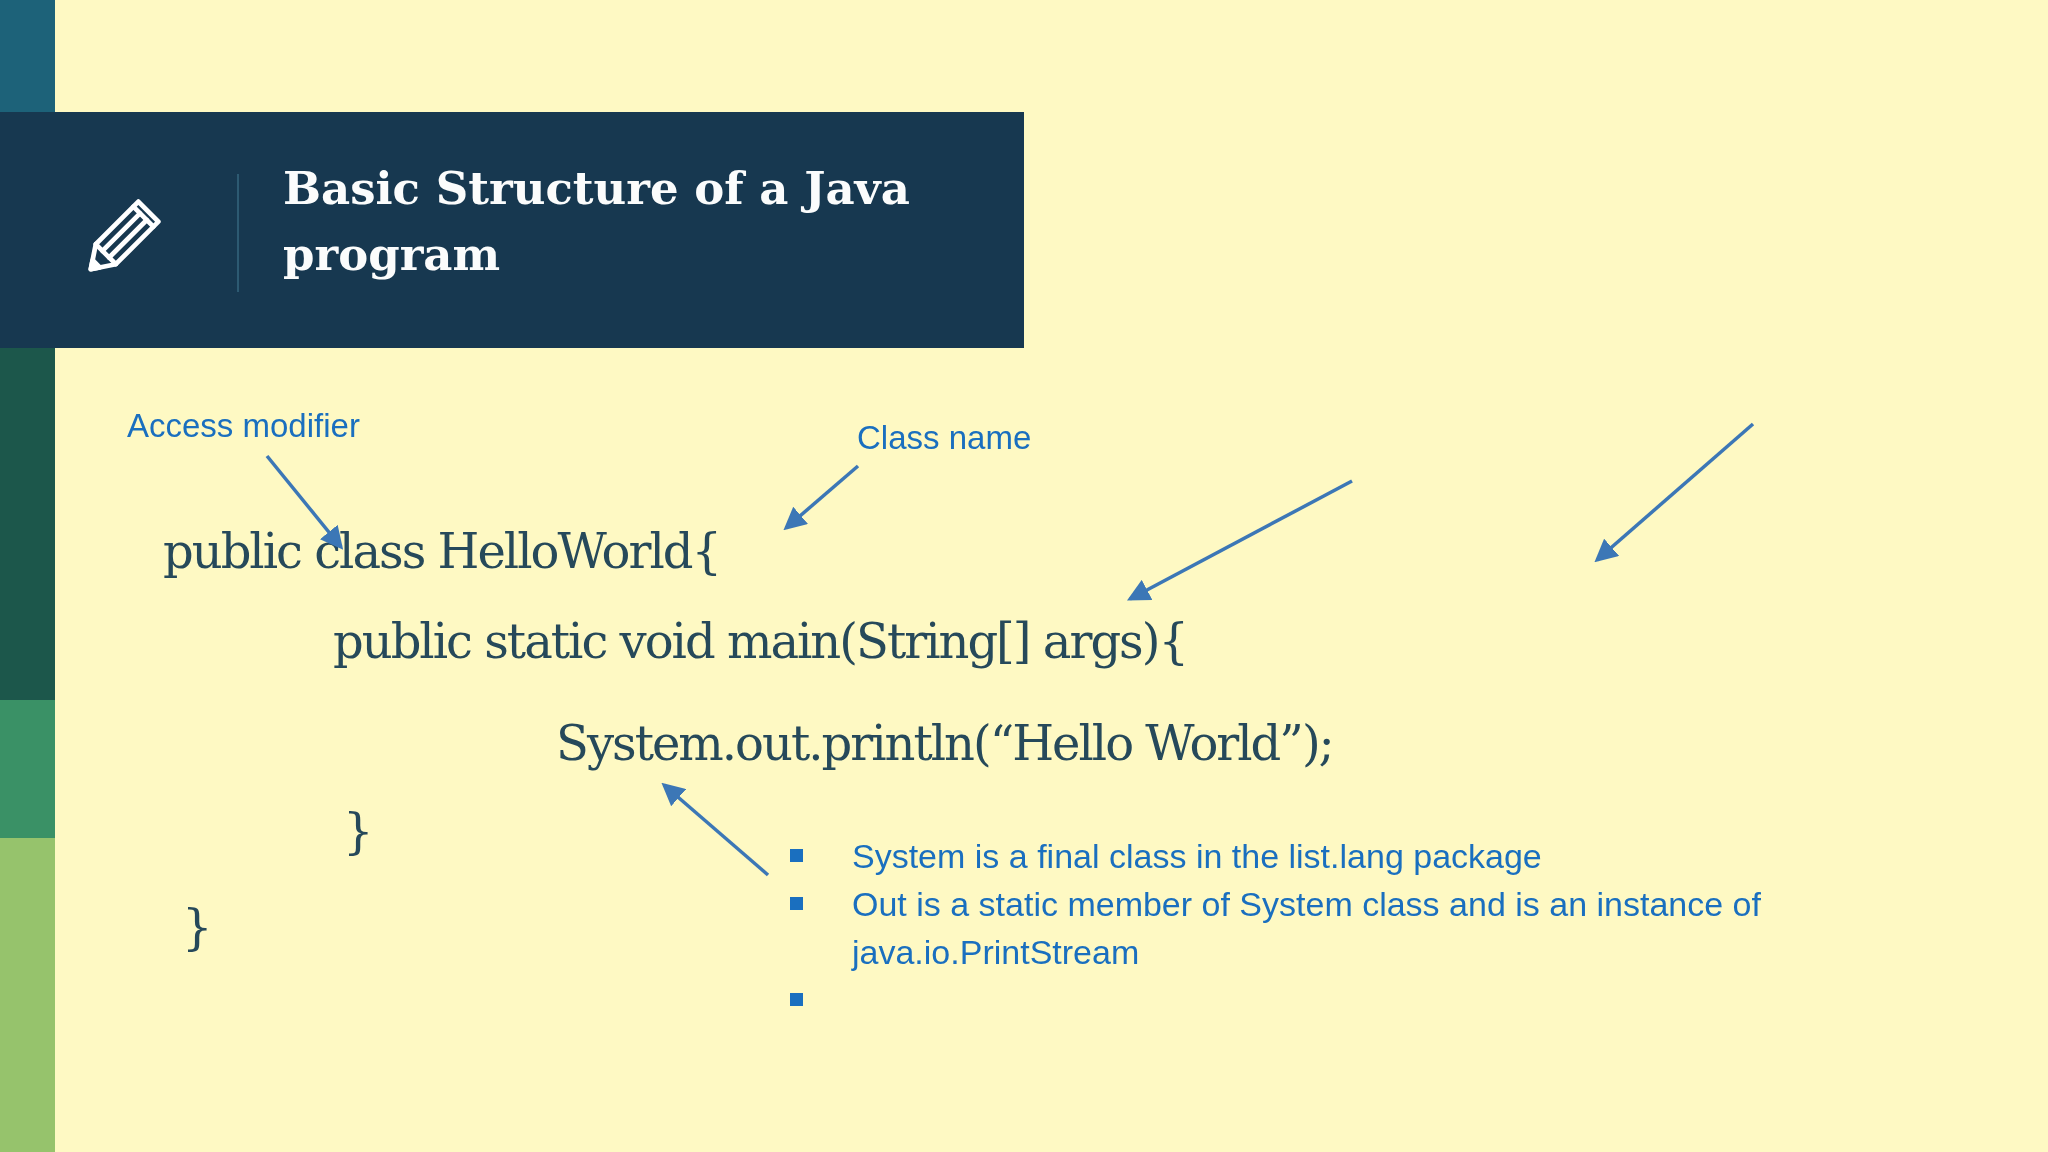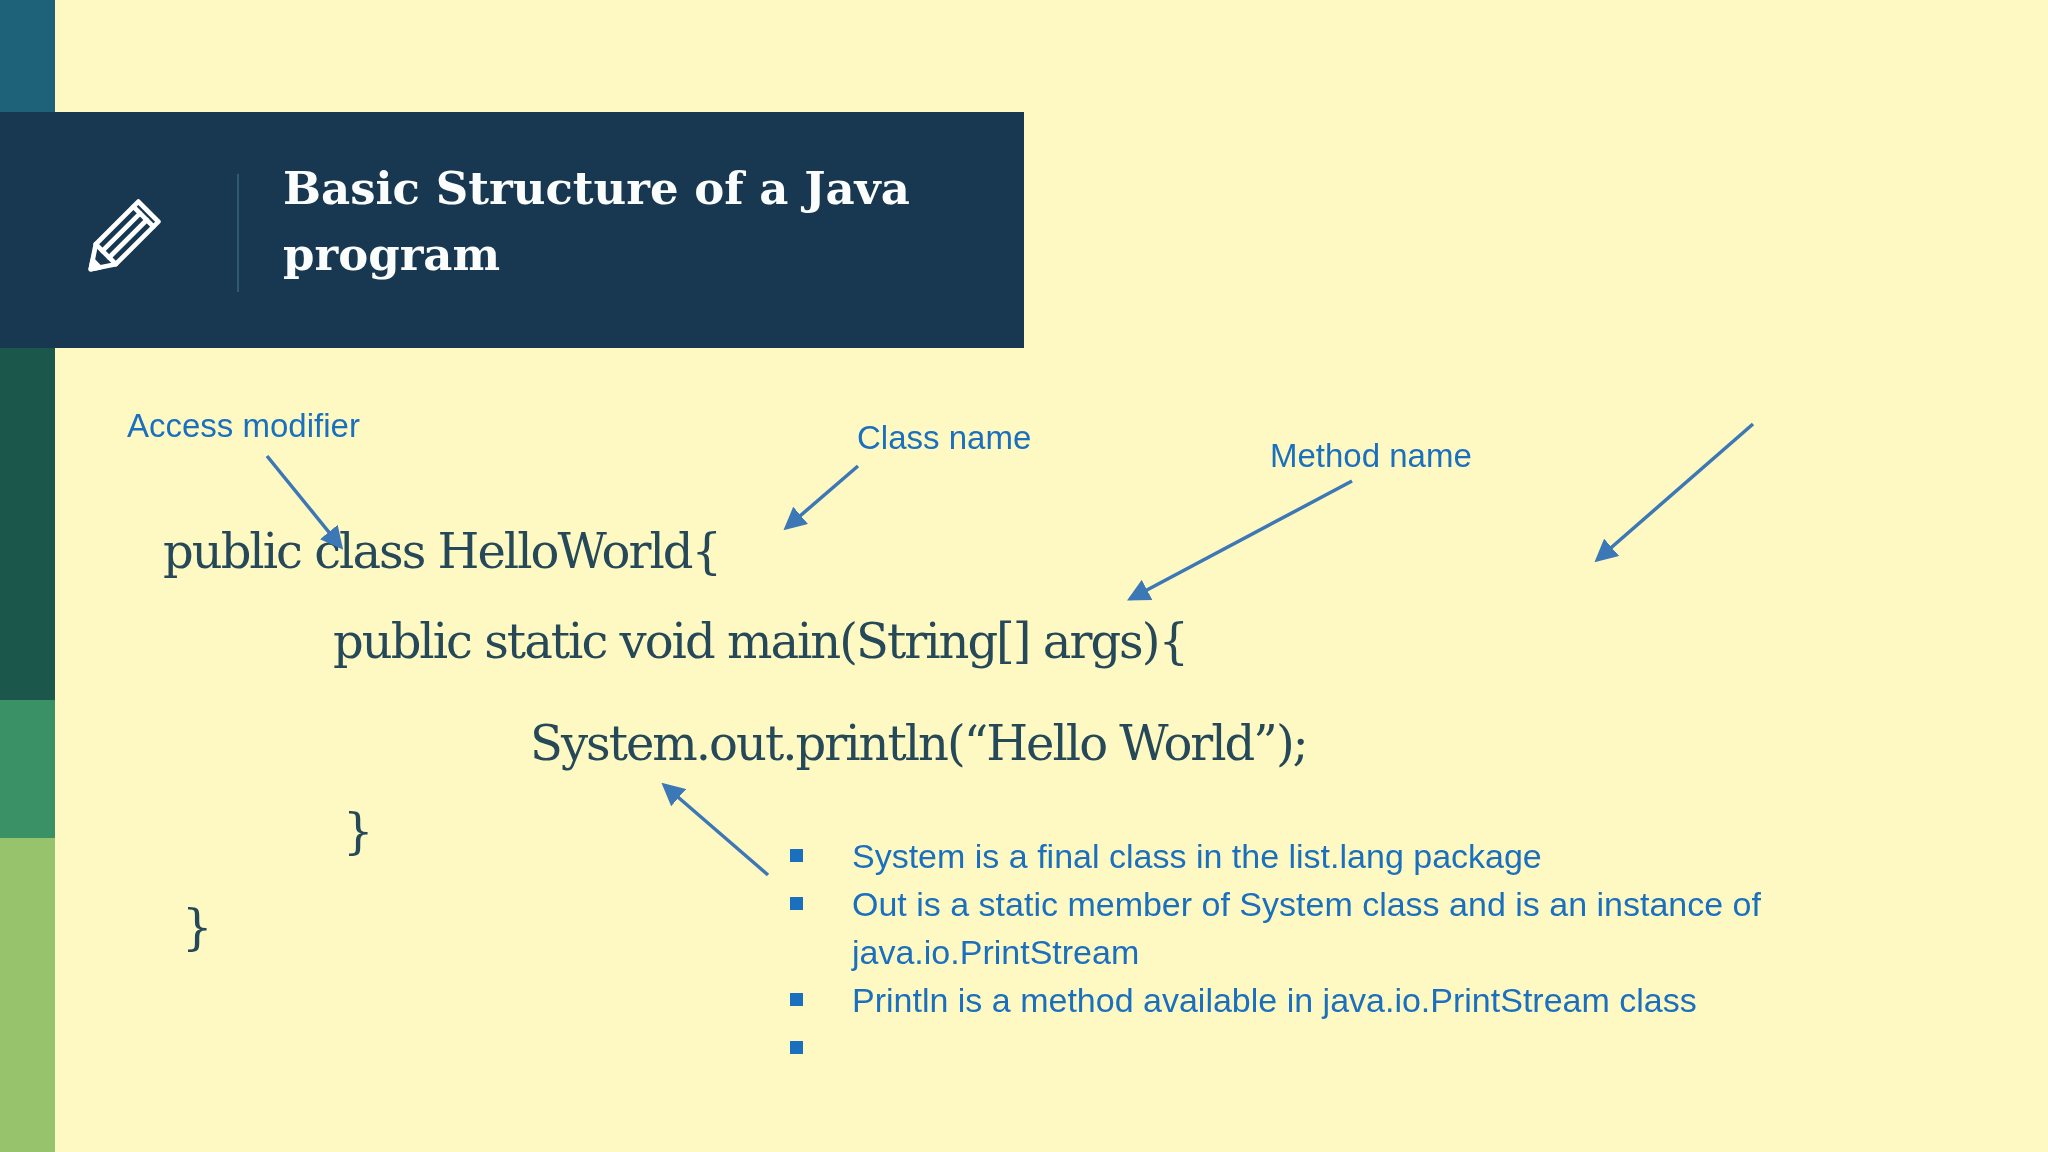--- a/index.html
+++ b/index.html
@@ -37,21 +37,21 @@
   }
   .callout-arglist{white-space:normal;text-align:center;width:300px;line-height:49px;}
 
   
   .code-line{
     position:absolute;color:#26495a;font-family:"DejaVu Serif",serif;
     font-size:48px;line-height:86px;letter-spacing:-2px;white-space:pre;
   }
   .code-l1{left:163px;top:508px;}
   .code-l2{left:333px;top:598px;}
-  .code-l3{left:530px;top:700px;}
+  .code-l3{left:556px;top:700px;}
   .code-l4{left:343px;top:788px;}
   .code-l5{left:182px;top:884px;}
 
   
   .bullets{position:absolute;left:790px;top:832px;width:1105px;}
   .bullet-row{display:flex;align-items:flex-start;}
   .bullet-sq{
     flex:0 0 auto;width:13px;height:13px;background:#1a6fbf;
     margin:17px 49px 0 0;
   }
@@ -85,40 +85,35 @@
     </svg>
     <div class="header-divider"></div>
     <div class="page-title">
       <div>Basic Structure of a Java</div>
       <div>program</div>
     </div>
   </div>
 
   <div class="callout" style="left:127px;top:402px;">Access modifier</div>
   <div class="callout" style="left:857px;top:414px;">Class name</div>
-  <div class="callout" style="left:1270px;top:432px;">Method name</div>
 
   <div class="code-line code-l1">public class HelloWorld{</div>
   <div class="code-line code-l2">public static void main(String[] args){</div>
   <div class="code-line code-l3">System.out.println(“Hello World”);</div>
   <div class="code-line code-l4">}</div>
   <div class="code-line code-l5">}</div>
 
   <div class="bullets">
     <div class="bullet-row">
       <div class="bullet-sq"></div>
       <div class="bullet-text">System is a final class in the list.lang package</div>
     </div>
     <div class="bullet-row">
       <div class="bullet-sq"></div>
       <div class="bullet-text">Out is a static member of System class and is an instance of java.io.PrintStream</div>
-    </div>
-    <div class="bullet-row">
-      <div class="bullet-sq"></div>
-      <div class="bullet-text">Println is a method available in java.io.PrintStream class</div>
     </div>
     <div class="bullet-row">
       <div class="bullet-sq"></div>
     </div>
   </div>
 
   <svg class="arrows" width="2048" height="1152" viewBox="0 0 2048 1152">
     <defs>
       <marker id="ah" viewBox="0 0 10 10" refX="8.5" refY="5" markerWidth="6.5" markerHeight="6.5" orient="auto-start-reverse">
         <path d="M0 0 L10 5 L0 10 z" fill="#3c77b6"></path>

